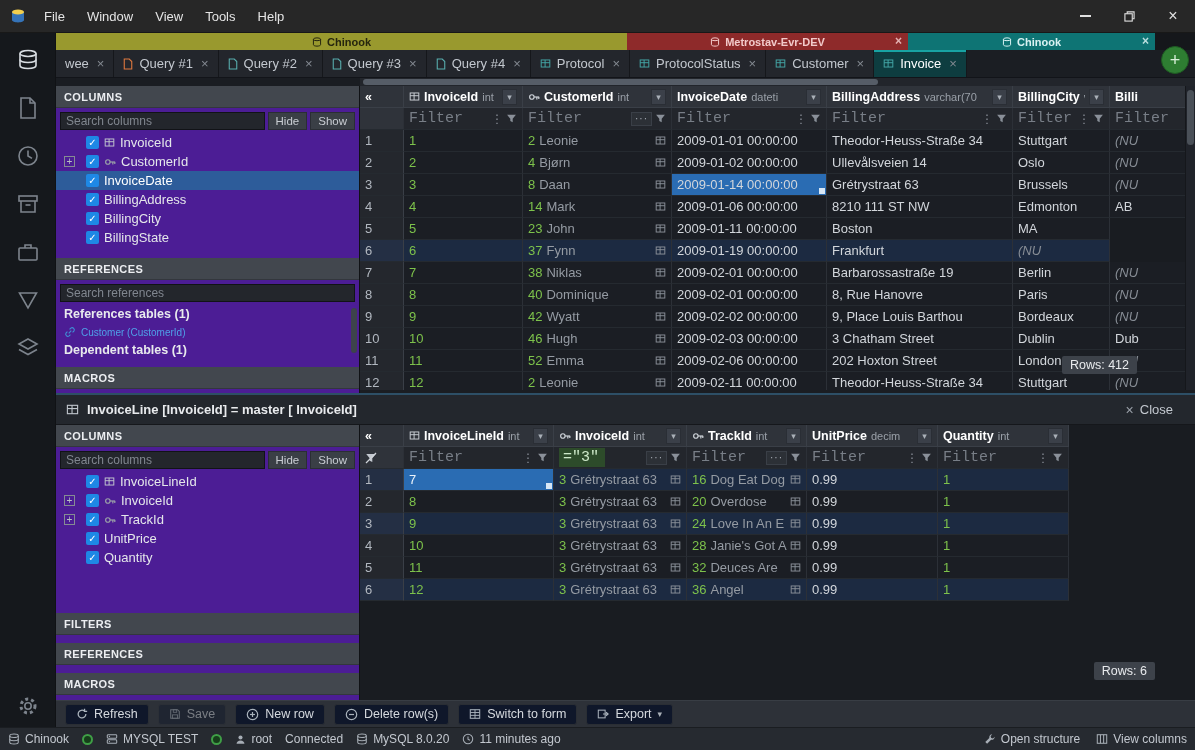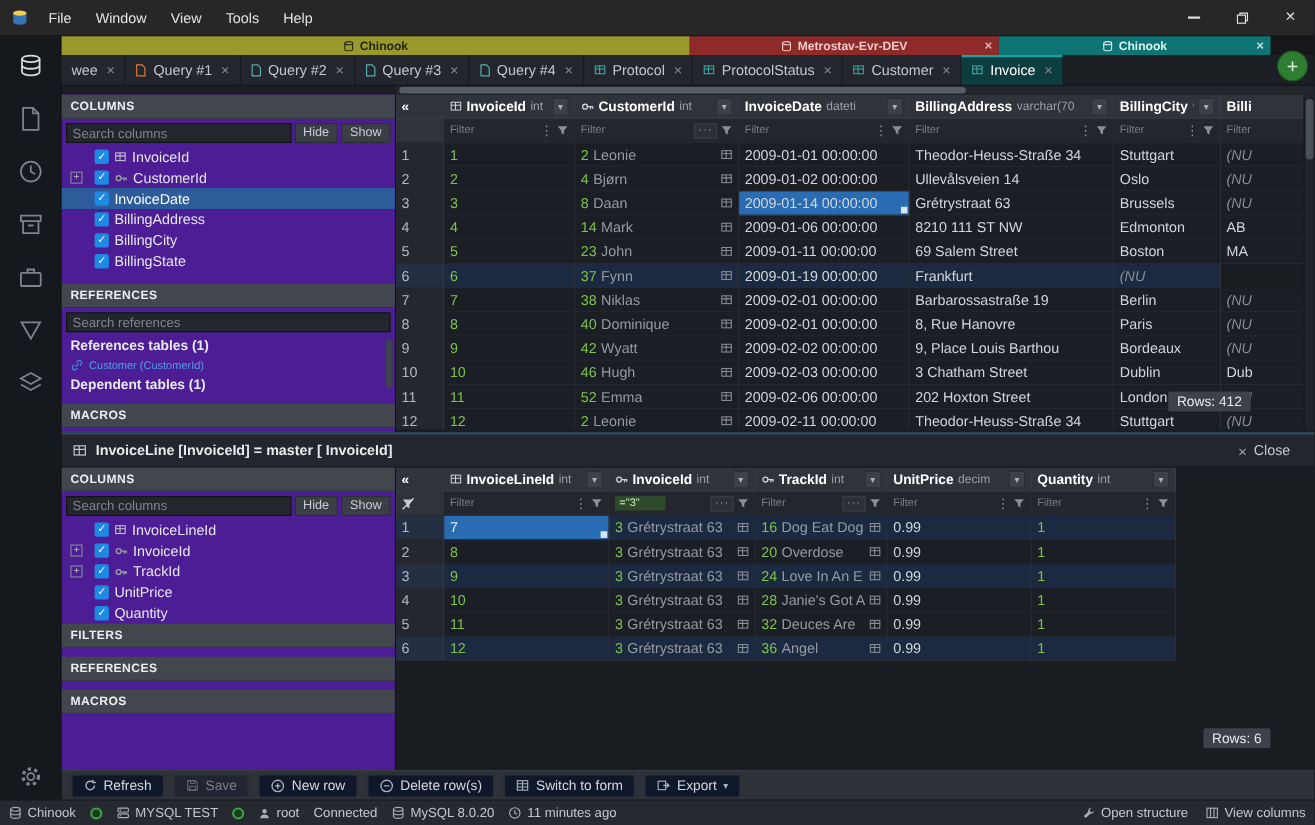--- a/index.html
+++ b/index.html
@@ -84,21 +84,21 @@
 #detail-grid{left:360px;top:425px;width:835px;height:275px;--cols:44px 150px 133px 120px 131px 131px}
 .grow{display:grid;grid-template-columns:var(--cols)}
 #detail-grid .grow{width:709px}
 .g-cell{height:22px;display:flex;align-items:center;padding:0 5px;border-right:1px solid #2c3037;border-bottom:1px solid #252a30;overflow:hidden;white-space:nowrap;background:#1b1e24}
 .g-head .g-cell{background:#2f333a;border-right-color:#3a3f47;border-bottom-color:#3a3f47;color:#fff;font-weight:bold;font-size:12.5px;gap:4px}
 .hd-type{color:#9aa0a8;font-weight:normal;font-size:11px;flex:1;overflow:hidden}
 .hd-dd{width:15px;height:16px;background:#3b4049;border:1px solid #2a2e35;color:#aab0b8;font-size:9px;font-weight:normal;display:flex;align-items:center;justify-content:center;flex:none}
 .hd-icon{display:inline-flex;color:#cdd2d8;flex:none}
 .corner{background:#2f333a !important;color:#aab0b8;font-size:14px}
 .g-filter .g-cell{background:#23262c;gap:3px}
-.g-filter input{flex:1;min-width:0;background:transparent;border:none;color:#cfd3d9;font-size:10px;font-family:Liberation Sans, sans-serif;outline:none}
+.g-filter input{flex:1;min-width:0;background:transparent;border:none;color:#cfd3d9;font-size:15px;font-family:Liberation Mono, monospace;outline:none}
 .g-filter input::placeholder{color:#787e87}
 .g-filter input.fgreen{background:#2d4b2a;color:#cde8c8;padding:1px 4px;flex:none;width:46px}
 .f-k{color:#8a9099;font-size:12px}
 .f-f{color:#8a9099;display:inline-flex}
 .f-dots{color:#aab0b8;font-size:10px;border:1px solid #3a3f47;background:#2c3036;padding:0 3px;line-height:12px;letter-spacing:1px}
 .g-row .g-cell{color:#d2d6db}
 .g-row .rn{background:#24272d;color:#b2b8c0;border-right:1px solid #3a3f47}
 .g-row.hl .g-cell{background:#1c2a41}
 .g-row.hl .rn{background:#242f44}
 .num{color:#7dc24b}
@@ -693,23 +693,20 @@
                 <rect x="1.5" y="2.5" width="11" height="9" fill="none" stroke="currentColor" stroke-width="1.2"></rect>
                 <line x1="1.5" y1="6" x2="12.5" y2="6" stroke="currentColor" stroke-width="1.2"></line>
                 <line x1="6.5" y1="2.5" x2="6.5" y2="11.5" stroke="currentColor" stroke-width="1.2"></line>
               </svg>
             </span>
           </div>
           <div class="g-cell">
             <span>2009-01-11 00:00:00</span>
           </div>
           <div class="g-cell">
-            <span>69 Salem Street</span>
-          </div>
-          <div class="g-cell">
             <span>Boston</span>
           </div>
           <div class="g-cell">
             <span>MA</span>
           </div>
         </div>
 
         <div class="grow g-row hl">
           <div class="g-cell rn">6</div>
           <div class="g-cell">
@@ -1000,21 +997,21 @@
         </div>
 
         <div class="tree-item">
 
           <span class="cb">✓</span>
 
           <span class="ti-label">Quantity</span>
         </div>
 
     </div>
-    <div class="section-bar" style="">FILTERS</div>
+    <div class="section-bar" style="margin-top:46px">FILTERS</div>
     <div class="section-bar gap">REFERENCES</div>
     <div class="section-bar gap">MACROS</div>
   </div>
 
   <div id="detail-grid" class="grid">
     <div class="g-head grow">
       <div class="g-cell corner">
           <span>«</span>
         </div>
       <div class="g-cell">

